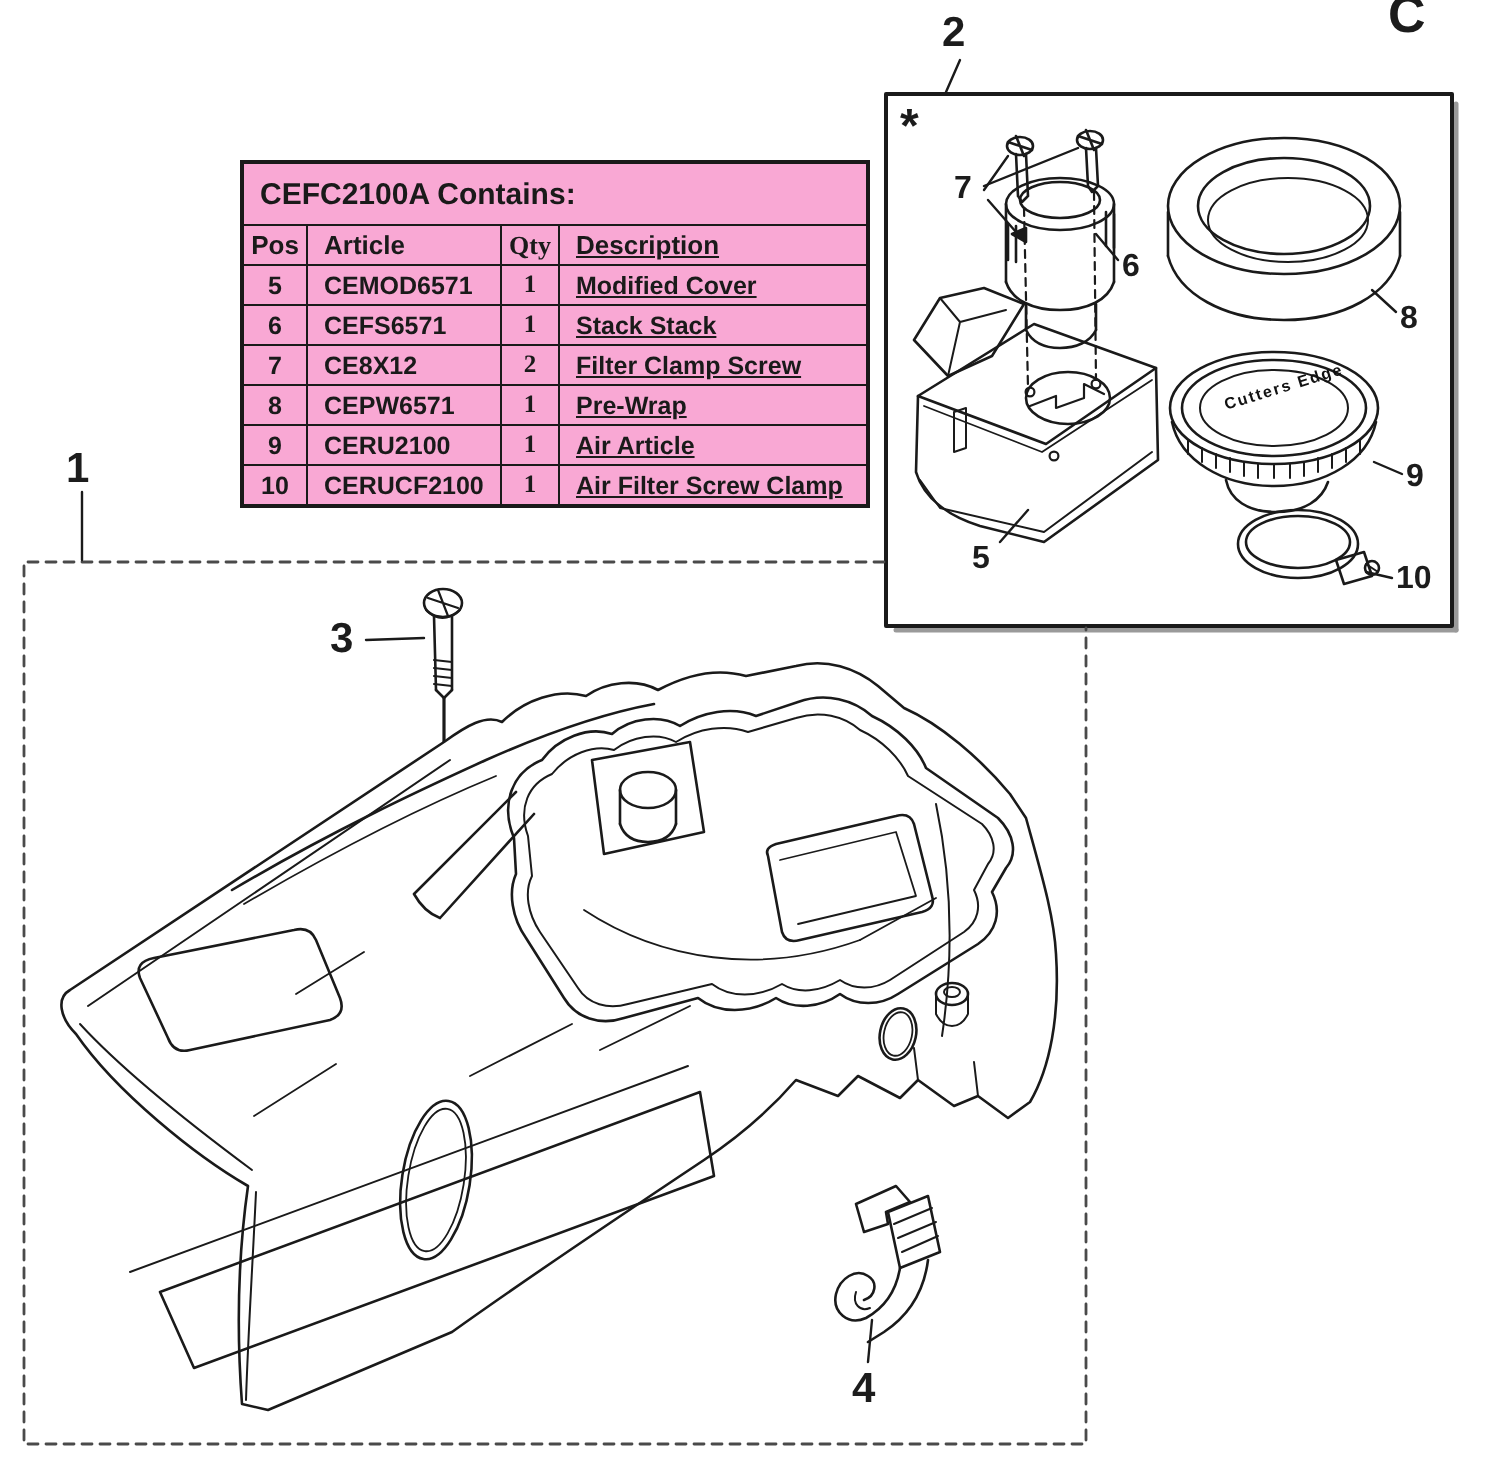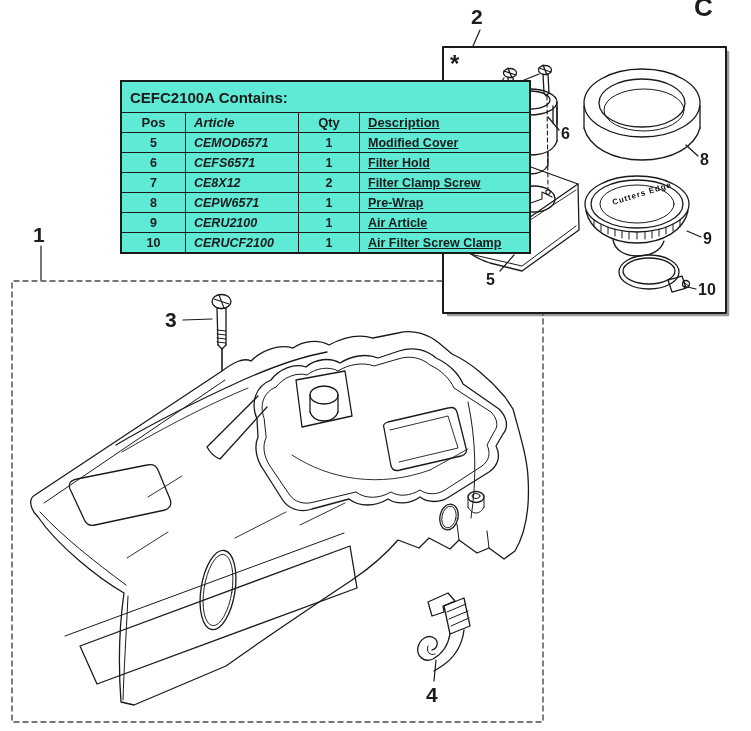--- a/index.html
+++ b/index.html
@@ -8,28 +8,28 @@
   svg{position:absolute;left:0;top:0;}
   .lbl{position:absolute;font-weight:bold;color:#1c1c1c;line-height:1;}
   .lbl-big{font-size:21px;}
   .lbl-sm{font-size:16px;}
   .corner{font-size:26px;}
   .star{font-size:24px;}
   .brand{position:absolute;left:597px;top:189px;width:90px;text-align:center;
          transform:rotate(-17deg);font-size:8px;font-weight:bold;letter-spacing:1px;
          color:#111;}
   table.parts{position:absolute;left:120px;top:80px;border-collapse:collapse;
-      background:#5eead4;border:2px solid #1a1a1a;table-layout:fixed;}
+      background:#f9a8d4;border:2px solid #1a1a1a;table-layout:fixed;}
   table.parts td,table.parts th{border:1.5px solid #1a1a1a;font-size:12.5px;
-      font-weight:bold;padding:1px 16px;height:17px;white-space:nowrap;}
+      font-weight:bold;padding:1px 0;height:17px;white-space:nowrap;}
   table.parts .title-row td{font-size:15px;text-align:left;padding:5px 8px;height:20px;}
   table.parts .hdr td{font-size:13px;}
   .c-pos{width:31px;text-align:center;}
-  .c-art{width:88px;text-align:left;padding-left:8px !important;font-style:italic;}
-  .c-qty{width:28px;text-align:center;}
+  .c-art{width:88px;text-align:left;padding-left:8px !important;}
+  .c-qty{width:28px;text-align:center;font-family:Liberation Serif, serif;}
   .c-desc{width:145px;text-align:left;padding-left:8px !important;text-decoration:underline;}
 </style>
 </head>
 <body>
 
 <div class="stage">
 
   <svg width="751" height="731" viewBox="0 0 751 731">
     <g fill="none" stroke="#1a1a1a" stroke-width="1.3" stroke-linejoin="round" stroke-linecap="round">
 
@@ -238,21 +238,21 @@
       <tr>
         <td class="c-pos">5</td>
         <td class="c-art">CEMOD6571</td>
         <td class="c-qty">1</td>
         <td class="c-desc">Modified Cover</td>
       </tr>
       <tr>
         <td class="c-pos">6</td>
         <td class="c-art">CEFS6571</td>
         <td class="c-qty">1</td>
-        <td class="c-desc">Filter Hold</td>
+        <td class="c-desc">Stack Stack</td>
       </tr>
       <tr>
         <td class="c-pos">7</td>
         <td class="c-art">CE8X12</td>
         <td class="c-qty">2</td>
         <td class="c-desc">Filter Clamp Screw</td>
       </tr>
       <tr>
         <td class="c-pos">8</td>
         <td class="c-art">CEPW6571</td>

